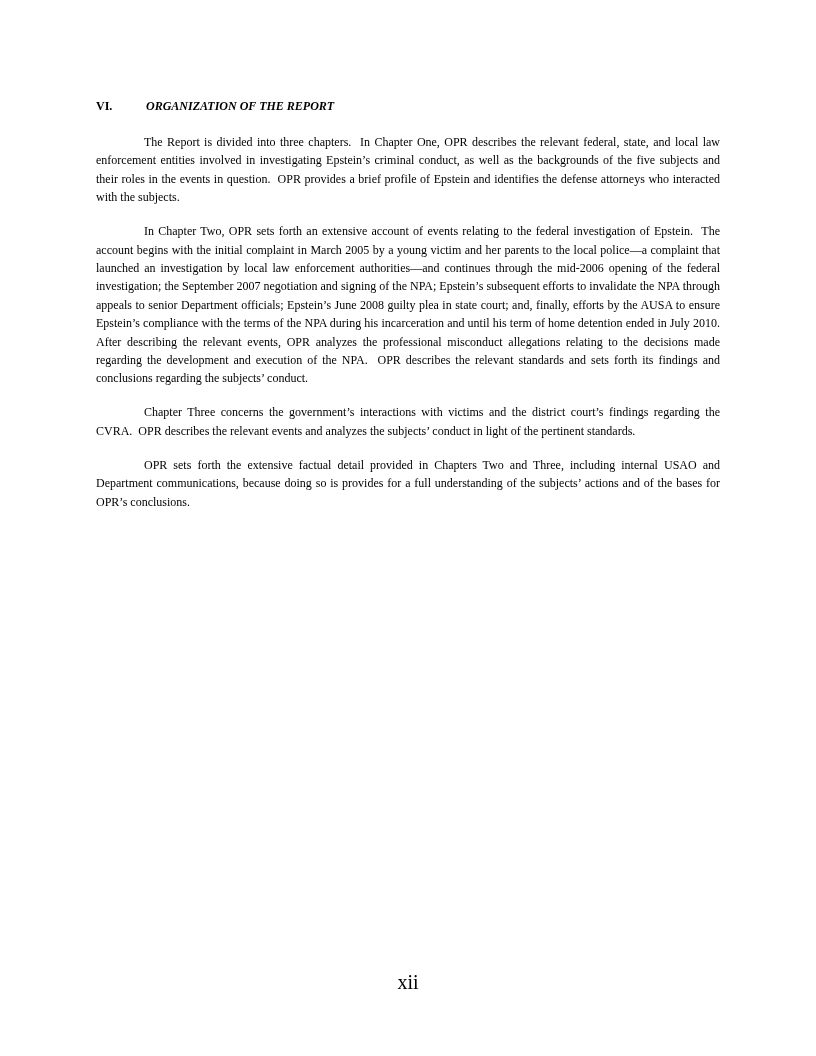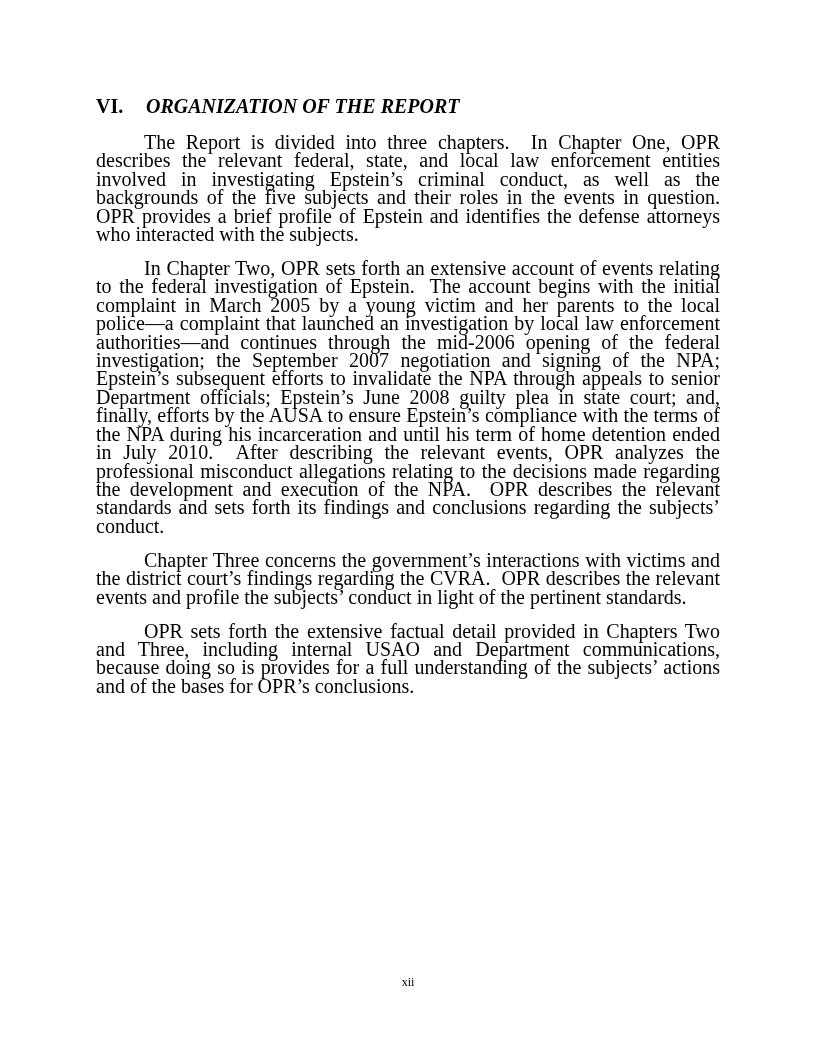--- a/index.html
+++ b/index.html
@@ -17,59 +17,59 @@
     overflow: hidden;
   }
   .content {
     position: absolute;
     left: 96px;
     top: 97px;
     width: 624px;
   }
   .heading {
     display: flex;
-    font-size: 20px;
+    font-size: 12px;
     font-weight: bold;
     line-height: 19px;
     margin: 0 0 17px 0;
   }
   .heading .h-num {
     flex: 0 0 50px;
   }
   .heading .h-title {
     flex: 1 1 auto;
     font-style: italic;
   }
   .content p {
-    font-size: 20px;
+    font-size: 12px;
     line-height: 18.4px;
     margin: 0 0 15.6px 0;
     text-align: justify;
     text-justify: inter-word;
     text-indent: 48px;
     white-space: pre-wrap;
   }
   .footer {
     position: absolute;
     top: 973px;
     left: 0;
     width: 100%;
     text-align: center;
-    font-size: 12px;
+    font-size: 20px;
     line-height: 18.4px;
   }
 </style>
 </head>
 <body>
 
 <div class="page">
   <div class="content">
     <div class="heading">
       <span class="h-num">VI.</span>
       <span class="h-title">ORGANIZATION OF THE REPORT</span>
     </div>
     <p>The Report is divided into three chapters.  In Chapter One, OPR describes the relevant federal, state, and local law enforcement entities involved in investigating Epstein’s criminal conduct, as well as the backgrounds of the five subjects and their roles in the events in question.  OPR provides a brief profile of Epstein and identifies the defense attorneys who interacted with the subjects.</p>
     <p>In Chapter Two, OPR sets forth an extensive account of events relating to the federal investigation of Epstein.  The account begins with the initial complaint in March 2005 by a young victim and her parents to the local police—a complaint that launched an investigation by local law enforcement authorities—and continues through the mid-2006 opening of the federal investigation; the September 2007 negotiation and signing of the NPA; Epstein’s subsequent efforts to invalidate the NPA through appeals to senior Department officials; Epstein’s June 2008 guilty plea in state court; and, finally, efforts by the AUSA to ensure Epstein’s compliance with the terms of the NPA during his incarceration and until his term of home detention ended in July 2010.  After describing the relevant events, OPR analyzes the professional misconduct allegations relating to the decisions made regarding the development and execution of the NPA.  OPR describes the relevant standards and sets forth its findings and conclusions regarding the subjects’ conduct.</p>
-    <p>Chapter Three concerns the government’s interactions with victims and the district court’s findings regarding the CVRA.  OPR describes the relevant events and profile the subjects’ conduct in light of the pertinent standards.</p>
+    <p>Chapter Three concerns the government’s interactions with victims and the district court’s findings regarding the CVRA.  OPR describes the relevant events and analyzes the subjects’ conduct in light of the pertinent standards.</p>
     <p>OPR sets forth the extensive factual detail provided in Chapters Two and Three, including internal USAO and Department communications, because doing so is provides for a full understanding of the subjects’ actions and of the bases for OPR’s conclusions.</p>
   </div>
   <div class="footer">xii</div>
 </div>
 
 </body></html>

